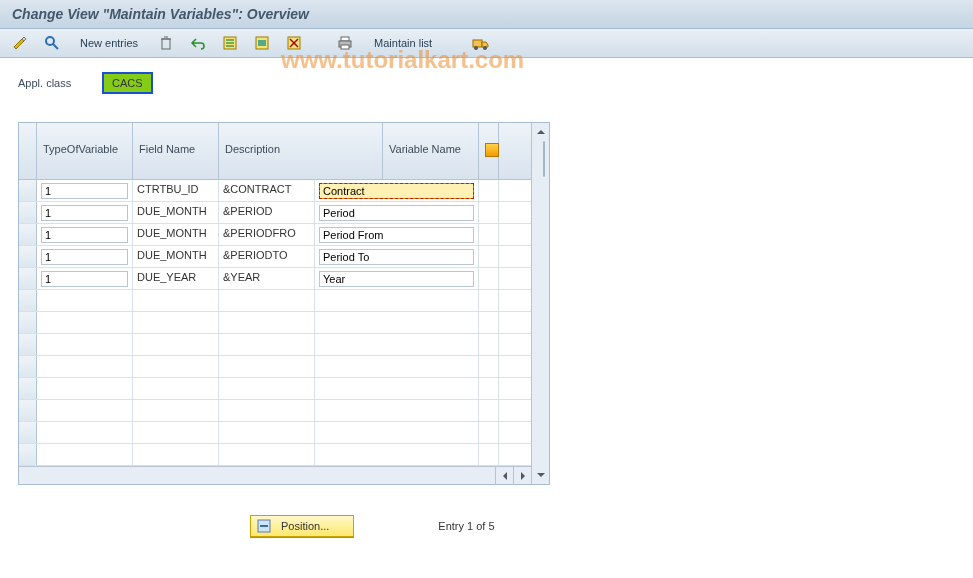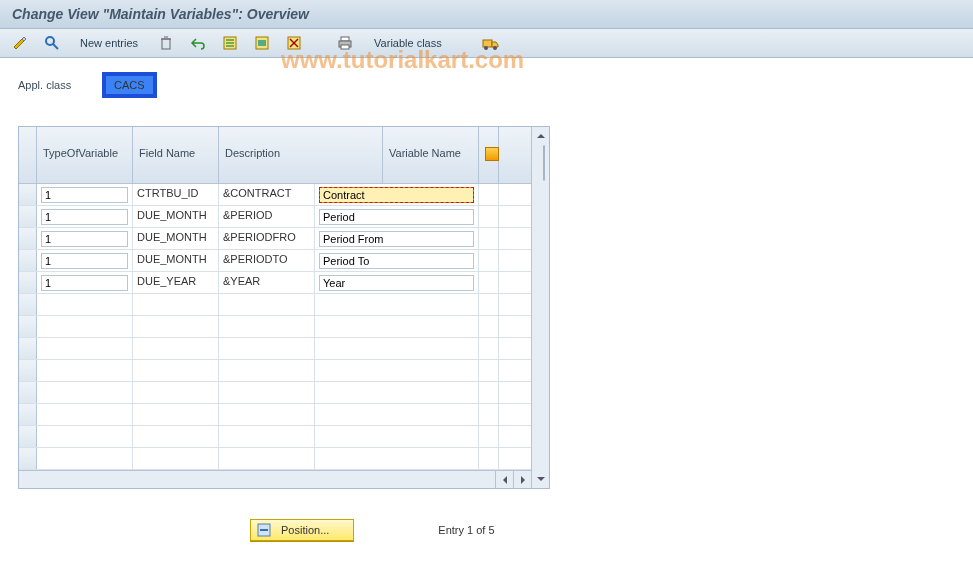--- a/index.html
+++ b/index.html
@@ -53,22 +53,22 @@
     padding: 14px 18px;
   }
   .field-row {
     display: flex;
     align-items: center;
     gap: 14px;
     margin-bottom: 28px;
   }
   .field-label { min-width: 70px; color: #3b4a5a; }
   .field-box {
-    border: 4px solid #1d4ed8;
-    background: #3b82f6;
+    border: 2px solid #1d4ed8;
+    background: #84cc16;
     padding: 3px 8px;
     min-width: 44px;
     text-align: left;
   }
   .table-wrap {
     border: 1px solid #a9bdd0;
     width: 532px;
     background: #fff;
     display: flex;
   }
@@ -236,21 +236,21 @@
       </svg>
   </span>
   <span class="tb-sep"></span>
   <span class="tb-btn">
     <svg width="16" height="14">
         <rect x="3" y="1" width="8" height="4" fill="#fff" stroke="#666"></rect>
         <rect x="1" y="5" width="12" height="6" fill="#bbb" stroke="#666"></rect>
         <rect x="3" y="9" width="8" height="4" fill="#fff" stroke="#666"></rect>
       </svg>
   </span>
-  <span class="tb-link">Variable class</span>
+  <span class="tb-link">Maintain list</span>
   <span class="tb-sep"></span>
   <span class="tb-btn">
     <svg width="18" height="14">
         <rect x="1" y="4" width="9" height="7" fill="#f4c04a" stroke="#9a6d00"></rect>
         <path d="M10 6 H14 L16 9 V11 H10 Z" fill="#f4c04a" stroke="#9a6d00"></path>
         <circle cx="4" cy="12" r="2" fill="#555"></circle>
         <circle cx="13" cy="12" r="2" fill="#555"></circle>
       </svg>
   </span>
 </div>

